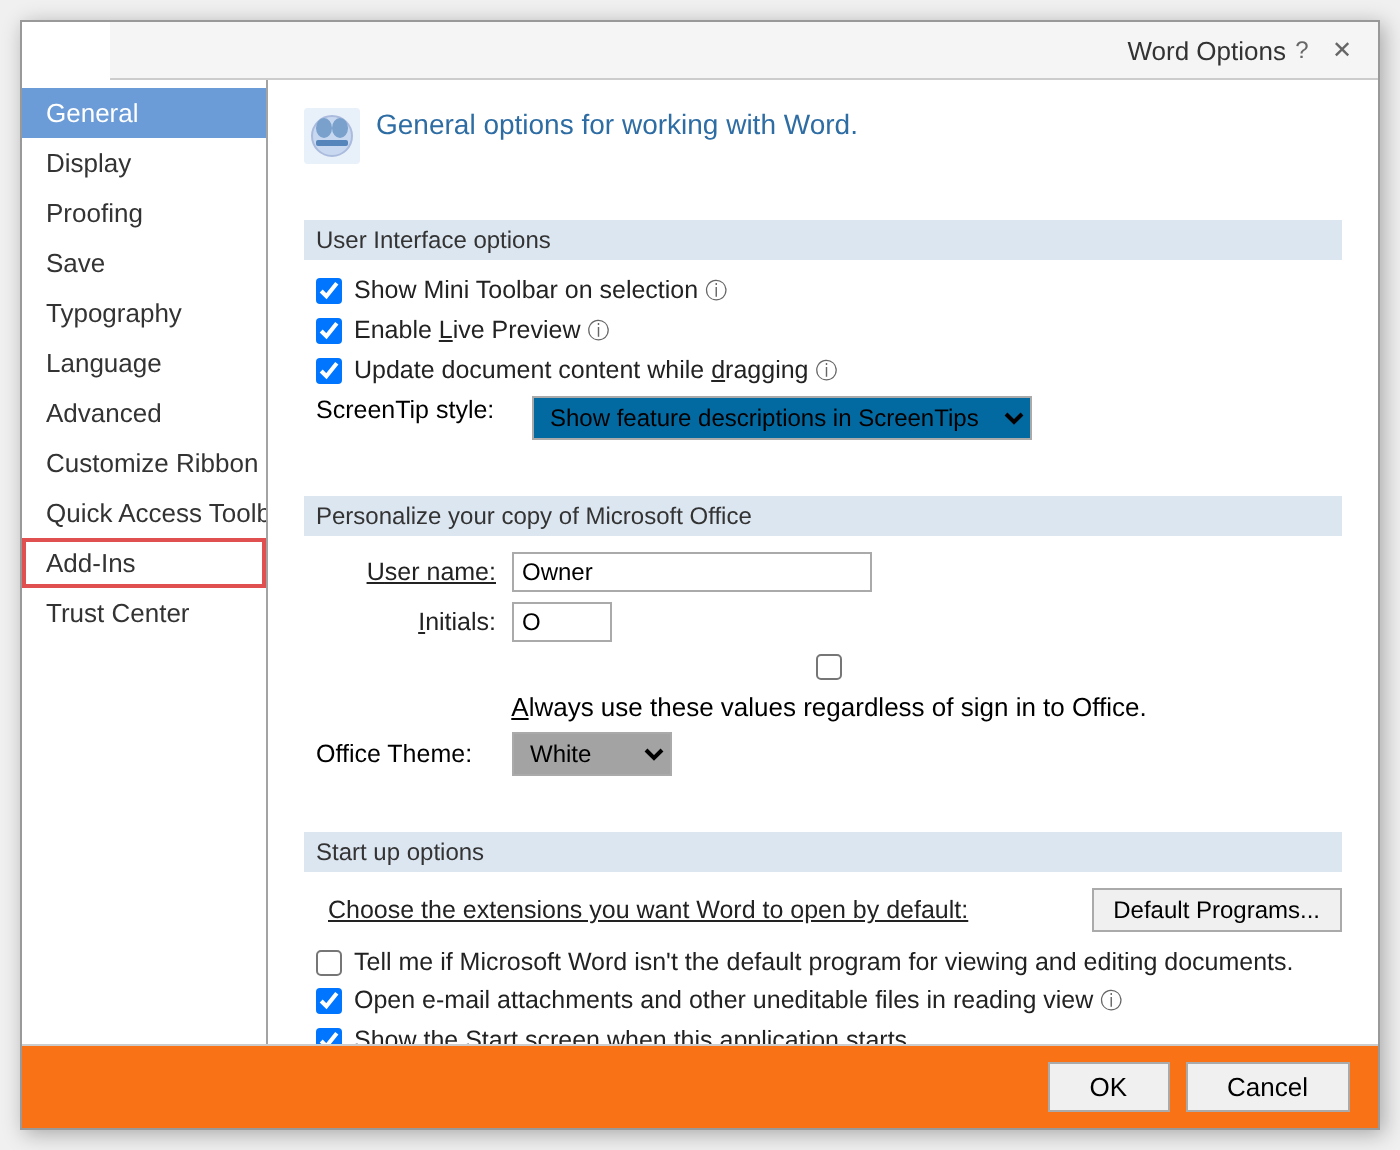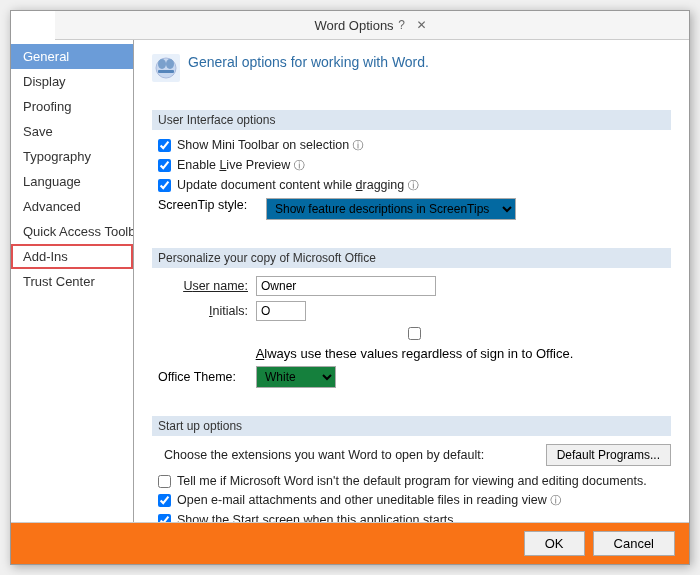--- a/index.html
+++ b/index.html
@@ -22,21 +22,21 @@
       box-shadow: 2px 2px 10px rgba(0,0,0,0.3);
       display: flex;
       flex-direction: column;
     }
     .title-bar {
       background: #f5f5f5;
       border-bottom: 1px solid #ccc;
       padding: 6px 10px;
       display: flex;
       align-items: center;
-      justify-content: center;
+      justify-content: flex-end;
       margin-left: 44px;
     }
     .title-bar-left {
       font-size: 13px;
       color: #333;
       font-weight: normal;
     }
     .title-bar-right {
       display: flex;
       gap: 4px;
@@ -182,21 +182,21 @@
       margin-bottom: 5px;
     }
     .theme-label {
       font-size: 12.5px;
       min-width: 90px;
     }
     .theme-select {
       font-size: 12px;
       padding: 2px 4px;
       border: 1px solid #aaa;
-      background: #15803d;
+      background: #a3a3a3;
       width: 80px;
     }
     .startup-desc {
       font-size: 12.5px;
       color: #222;
       padding-left: 6px;
       margin-bottom: 8px;
     }
     .default-btn {
       font-size: 12px;
@@ -248,20 +248,21 @@
   <div class="content-area">
 
     <div class="sidebar">
       <div class="sidebar-item active">General</div>
       <div class="sidebar-item">Display</div>
       <div class="sidebar-item">Proofing</div>
       <div class="sidebar-item">Save</div>
       <div class="sidebar-item">Typography</div>
       <div class="sidebar-item">Language</div>
       <div class="sidebar-item">Advanced</div>
+      <div class="sidebar-item">Customize Ribbon</div>
       <div class="sidebar-item">Quick Access Toolbar</div>
       <div class="sidebar-item" style="border: 2px solid #e05050; padding: 3px 10px;">Add-Ins</div>
       <div class="sidebar-item">Trust Center</div>
     </div>
 
     <div class="main-panel">
 
       <div class="panel-title">
         <svg class="panel-title-icon" viewBox="0 0 28 28" xmlns="http://www.w3.org/2000/svg">
           <rect width="28" height="28" rx="2" fill="#e8f0fa"></rect>
@@ -316,21 +317,21 @@
         <select class="theme-select">
           <option>White</option>
           <option>Light Gray</option>
           <option>Dark Gray</option>
         </select>
       </div>
 
       <div class="section-header">Start up options</div>
 
       <div class="startup-row-inner" style="display:flex;align-items:center;justify-content:space-between;padding-left:6px;margin-bottom:8px;">
-        <span class="startup-desc" style="margin:0;">Choose the extensions you want Word to open by default:</span>
+        <span class="startup-desc" style="margin:0;text-decoration:underline;">Choose the extensions you want Word to open by default:</span>
         <button class="default-btn">Default Programs...</button>
       </div>
 
       <div class="option-row">
         <input type="checkbox" id="tell-me" style="">
         <label for="tell-me">Tell me if Microsoft Word isn't the default program for viewing and editing documents.</label>
       </div>
       <div class="option-row">
         <input type="checkbox" checked="" id="open-email" style="">
         <label for="open-email">Open e-mail attachments and other uneditable files in reading view <span style="color:#666;font-size:11px;">ⓘ</span></label>

